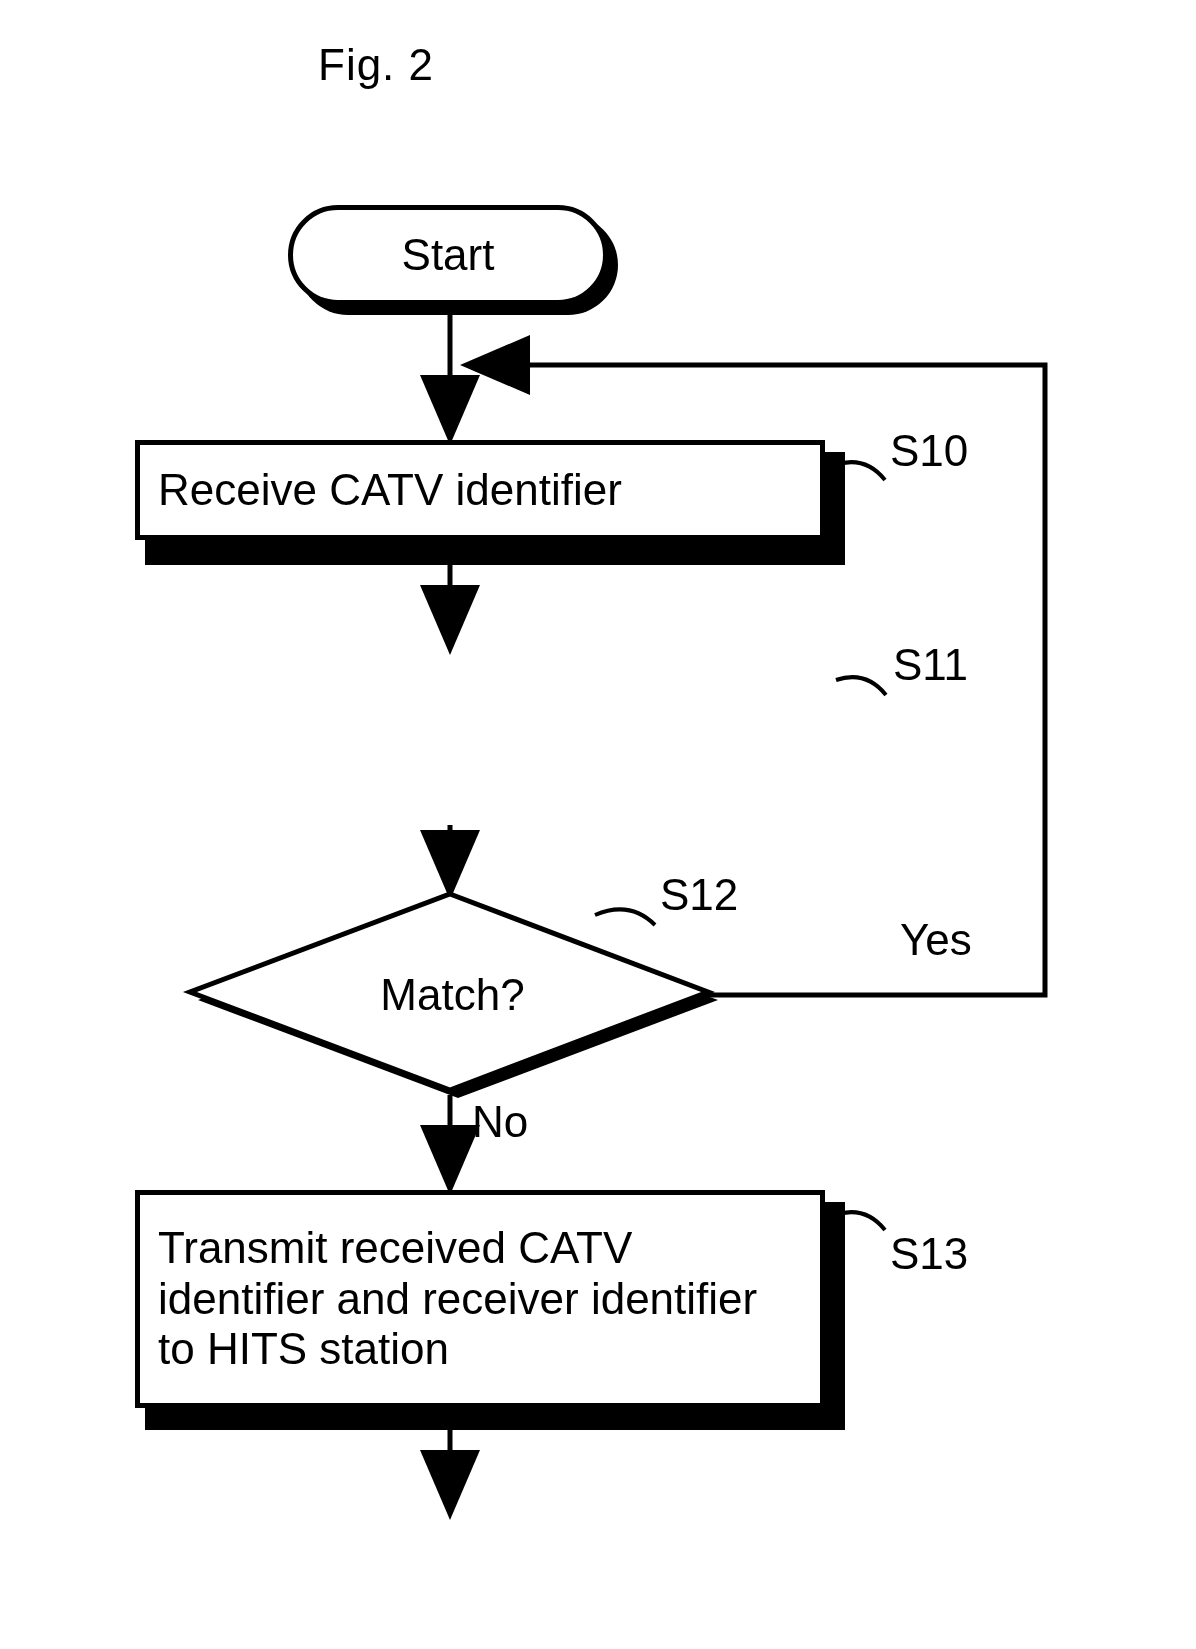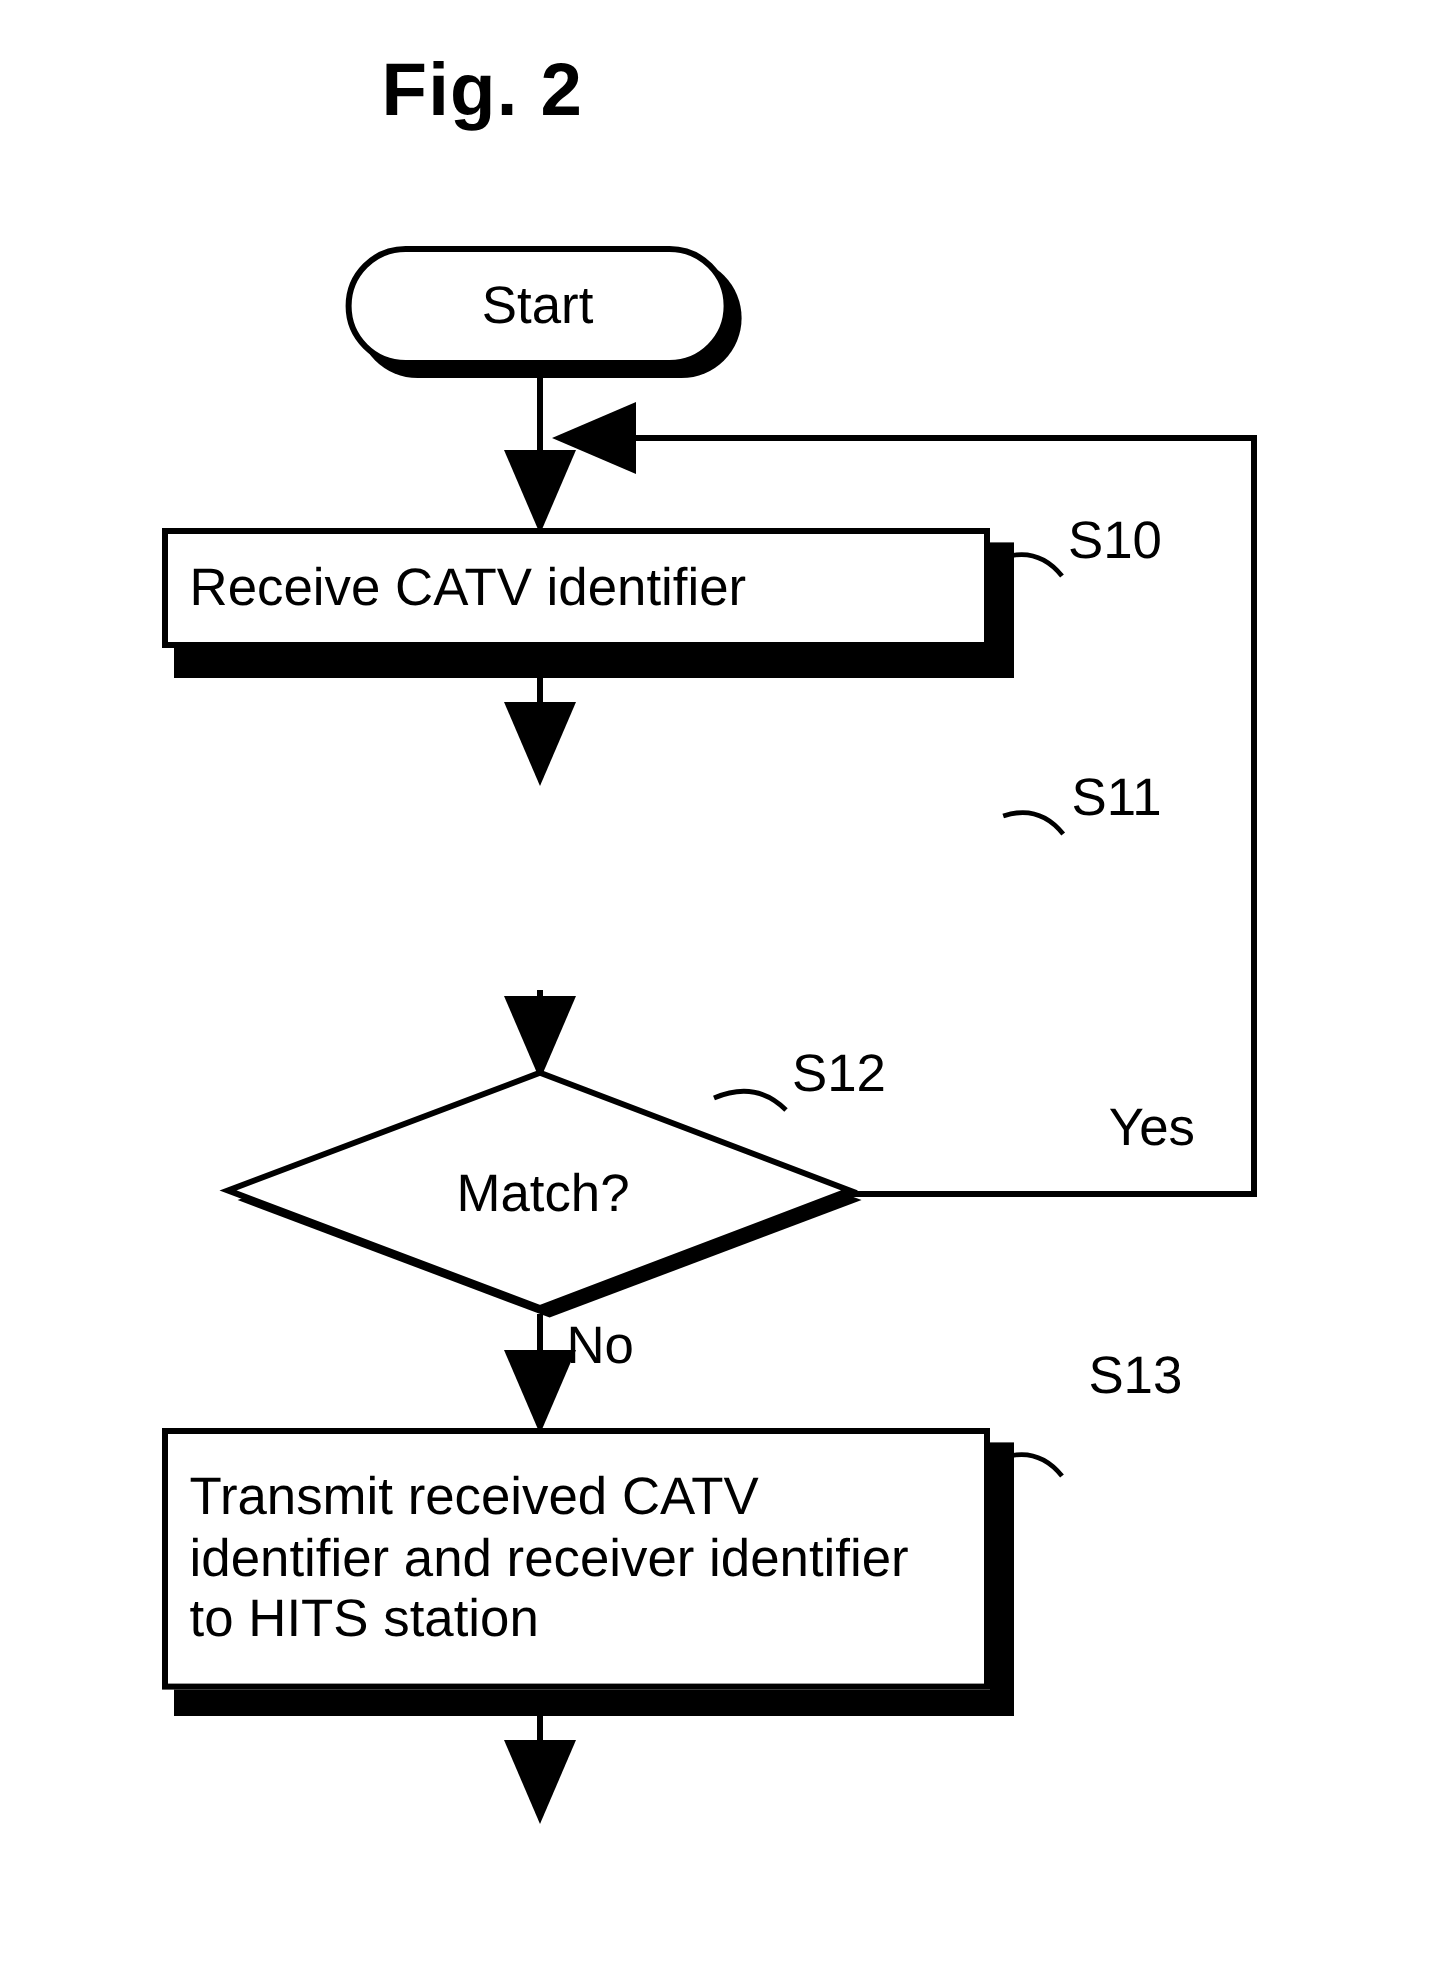--- a/index.html
+++ b/index.html
@@ -8,22 +8,22 @@
     background: #fff;
     font-family: Verdana, Geneva, sans-serif;
   }
   .canvas {
     position: relative;
     width: 1196px;
     height: 1649px;
   }
   .title {
     position: absolute;
-    font-size: 62px;
-    font-weight: 700;
+    font-size: 44px;
+    font-weight: 400;
     letter-spacing: 1px;
   }
   
   .term-wrap {
     position: absolute;
   }
   .term-shadow {
     position: absolute;
     border-radius: 1000px;
     background: #000;
@@ -138,25 +138,25 @@
       <polygon points="278,14 538,110 278,208 18,110" fill="#000"></polygon>
 
       <polygon points="270,4 528,102 270,200 10,102" fill="#fff" stroke="#000" stroke-width="5"></polygon>
     </svg>
     <div class="decision-text" style="top:80px;">
       <span>Match?</span>
     </div>
   </div>
   <div class="step-label" style="left:640px; top:850px;">S12</div>
 
-  <div class="edge-label" style="left:880px; top:895px;margin-left:24px;">Yes</div>
+  <div class="edge-label" style="left:880px; top:895px;">Yes</div>
   <div class="edge-label" style="left:452px; top:1077px;text-align:center;">No</div>
 
   <div class="proc-wrap" style="left:115px; top:1170px; width:710px; height:240px;">
     <div class="proc-shadow" style="left:10px; top:12px; width:700px; height:228px;"></div>
     <div class="proc-body" style="left:0; top:0; width:690px; height:218px;">
       <span>Transmit received CATV identifier and receiver identifier to HITS station</span>
     </div>
   </div>
-  <div class="step-label" style="left:870px; top:1102px;margin-left:17px;">S13</div>
+  <div class="step-label" style="left:870px; top:1209px;">S13</div>
 
 
 </div>
 
 </body></html>

